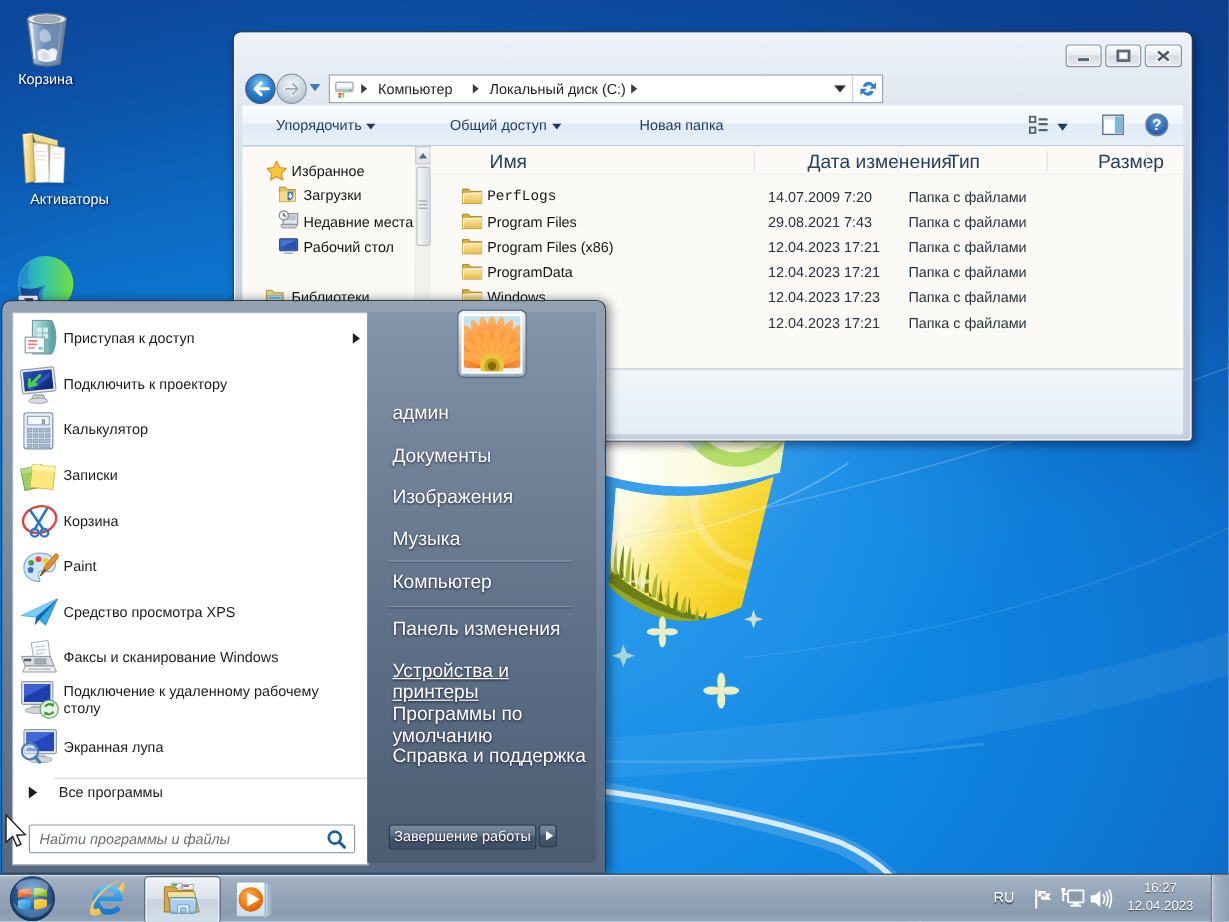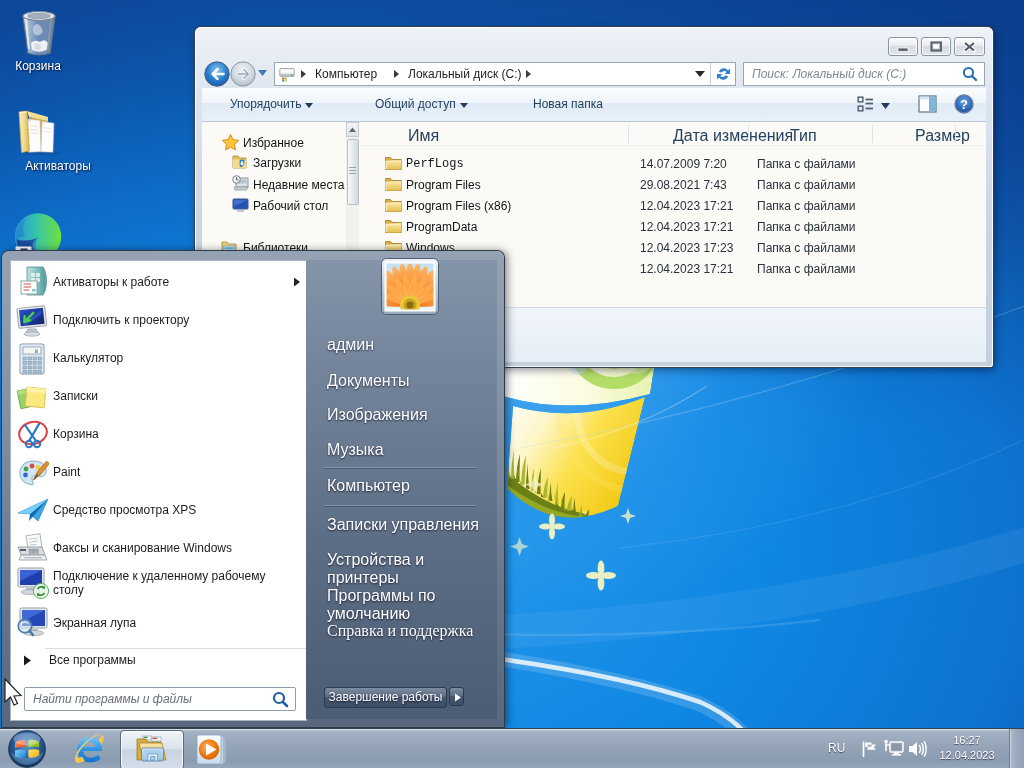--- a/index.html
+++ b/index.html
@@ -312,27 +312,20 @@
           </svg>
    <svg class="abs" style="left:420px;top:8px" width="11" height="7">
             <path d="M0,0 L10,0 L5,6 Z" fill="#2b2b2b"></path>
           </svg>
    <div class="abs" style="left:435px;top:0;width:1px;height:22px;background:#c8d2dc;"></div>
    <svg class="abs" style="left:440px;top:3px" width="17" height="16" viewBox="0 0 17 16">
     <path d="M4,6 A5,5 0 0 1 13,4.4 L15,2.6 L15,8 L9.6,8 L11.6,6 A3,3 0 0 0 6.7,6.6 Z" fill="#2f80cf"></path>
     <path d="M13,10 A5,5 0 0 1 4,11.6 L2,13.4 L2,8 L7.4,8 L5.4,10 A3,3 0 0 0 10.3,9.4 Z" fill="#2f80cf"></path>
    </svg>
   </div>
-  <div id="searchfield">
-   <div class="abs" style="left:8px;top:3.5px;font-size:12px;font-style:italic;color:#7a8894;">Поиск: Локальный диск (C:)</div>
-   <svg class="abs" style="left:218px;top:3px" width="16" height="16" viewBox="0 0 16 16">
-            <circle cx="6.5" cy="6.5" r="4.6" fill="none" stroke="#2d70b8" stroke-width="2"></circle>
-            <line x1="10" y1="10" x2="14" y2="14" stroke="#2d70b8" stroke-width="2.4" stroke-linecap="round"></line>
-          </svg>
-  </div>
  </div>
  <div id="navpane">
   <svg class="abs" style="left:20px;top:12px" width="17" height="17" viewBox="0 0 17 17">
           <path d="M8.5,0.5 L11,5.6 L16.6,6.4 L12.5,10.3 L13.5,15.9 L8.5,13.2 L3.5,15.9 L4.5,10.3 L0.4,6.4 L6,5.6 Z" fill="#fbc53c" stroke="#e08e1c" stroke-width="1"></path>
         </svg>
   <div class="navitem" style="left:41px;top:14px;">Избранное</div>
   <svg class="abs" style="left:30px;top:32px" width="17" height="16" viewBox="0 0 17 16">
    <path d="M1,2 L6,2 L7.5,4 L14,4 L14,14 L1,14 Z" fill="#e8c15c" stroke="#a8852c" stroke-width=".8"></path>
    <path d="M1,5.5 L14,5.5 L14,14 L1,14 Z" fill="#f5dc8a"></path>
    <path d="M10,6 L14,6 L14,10 L12,12.6 L10,12.6 Z" fill="#3f8fd6" stroke="#1e62a8" stroke-width=".6" transform="translate(-2,0)"></path>
@@ -530,21 +523,21 @@
             <rect x="17" y="13" width="4" height="4" rx="1"></rect>
           </g>
   <rect x="2" y="16" width="16" height="13" fill="#fdfefe" stroke="#88a8a4" stroke-width="1"></rect>
   <g stroke="#e08080" stroke-width="1.4">
             <line x1="4.5" y1="19" x2="12" y2="19"></line>
             <line x1="4.5" y1="22" x2="12" y2="22"></line>
             <line x1="4.5" y1="25" x2="10" y2="25"></line>
           </g>
   <rect x="13" y="24" width="3.6" height="2.4" fill="#7ecac4"></rect>
  </svg>
- <div class="mitem" style="top:14px;">Активаторы к работе</div>
+ <div class="mitem" style="top:14px;">Приступая к доступ</div>
  <svg class="abs" style="left:282px;top:16px" width="8" height="10">
           <path d="M1,0.5 L7,5 L1,9.5 Z" fill="#222"></path>
         </svg>
  <svg class="abs" style="left:4px;top:44px" width="34" height="32" viewBox="0 0 34 32">
   <defs>
             <linearGradient id="pj1" x1="0" y1="0" x2="1" y2="1">
               <stop offset="0" stop-color="#2a52c0"></stop>
               <stop offset=".5" stop-color="#1a3a9a"></stop>
               <stop offset="1" stop-color="#10246a"></stop>
             </linearGradient>
@@ -736,24 +729,24 @@
  </g>
  <rect x="4.5" y="4.5" width="49" height="48" fill="none" stroke="#fdfdfd" stroke-width="2"></rect>
 </svg>
  <div class="ritem" style="top:76px;">админ</div>
  <div class="ritem" style="top:112px;">Документы</div>
  <div class="ritem" style="top:146px;">Изображения</div>
  <div class="ritem" style="top:181px;">Музыка</div>
  <div class="rsep" style="top:207px;"></div>
  <div class="ritem" style="top:217px;">Компьютер</div>
  <div class="rsep" style="top:245px;"></div>
- <div class="ritem" style="top:256px;">Записки управления</div>
- <div class="ritem" style="top:291px;">Устройства и принтеры</div>
+ <div class="ritem" style="top:256px;">Панель изменения</div>
+ <div class="ritem" style="top:291px;text-decoration:underline;">Устройства и принтеры</div>
  <div class="ritem" style="top:327px;">Программы по умолчанию</div>
- <div class="ritem" style="top:362px;font-family:Liberation Serif, serif;">Справка и поддержка</div>
+ <div class="ritem" style="top:362px;">Справка и поддержка</div>
  <div id="shutbtn">
           <div style="text-align:center;font-size:12px;color:#fff;margin-top:2px;text-shadow:0 1px 2px rgba(0,0,25,.8);">Завершение работы</div>
         </div>
  <div class="abs" style="left:143px;top:427px;width:15px;height:19px;border-radius:3px;background:linear-gradient(180deg,#7c8ca0 0,#5c6e85 45%,#46586f 50%,#3c4e65 100%);border:1px solid #2c3a4e;box-sizing:border-box;"><svg width="8" height="9" style="margin:4px 0 0 3.5px">
             <path d="M1,0.5 L7,4.5 L1,8.5 Z" fill="#fff"></path>
           </svg></div>
 </div>
 </div>
 <svg class="abs" style="left:2px;top:678px;z-index:60" width="22" height="30" viewBox="0 0 22 30">
  <path d="M3,1 L3,24 L8.5,19 L12,27 L15.5,25.5 L12,18 L19,17.5 Z" fill="#fff" stroke="#222" stroke-width="1.2"></path>

